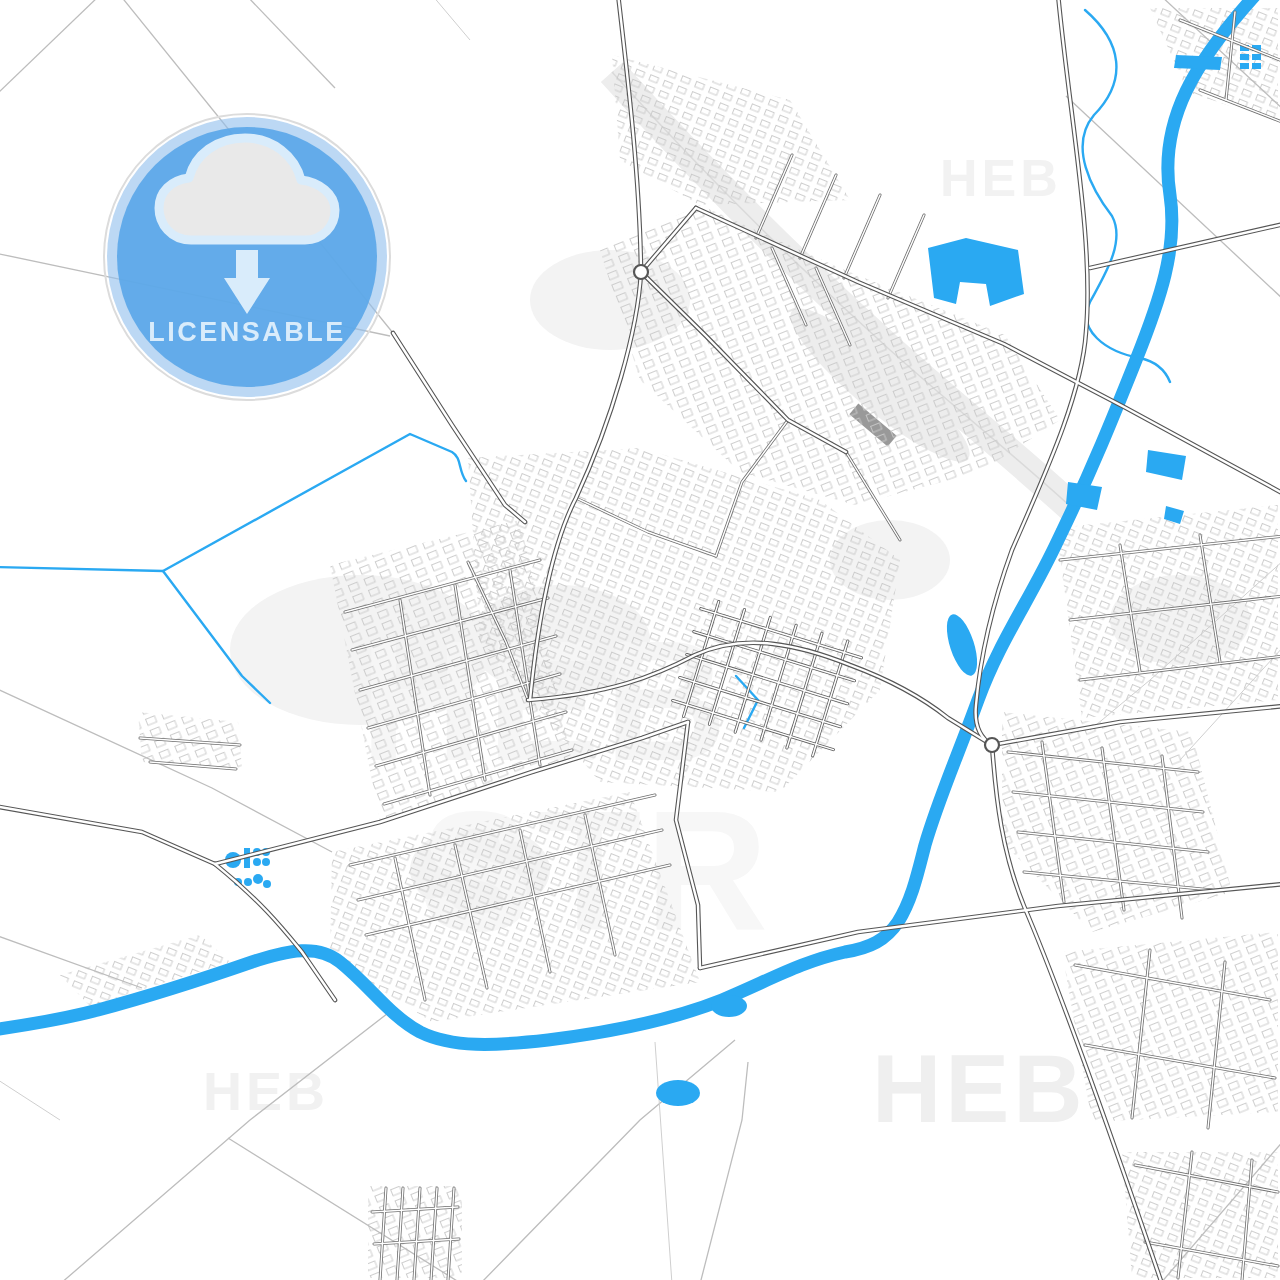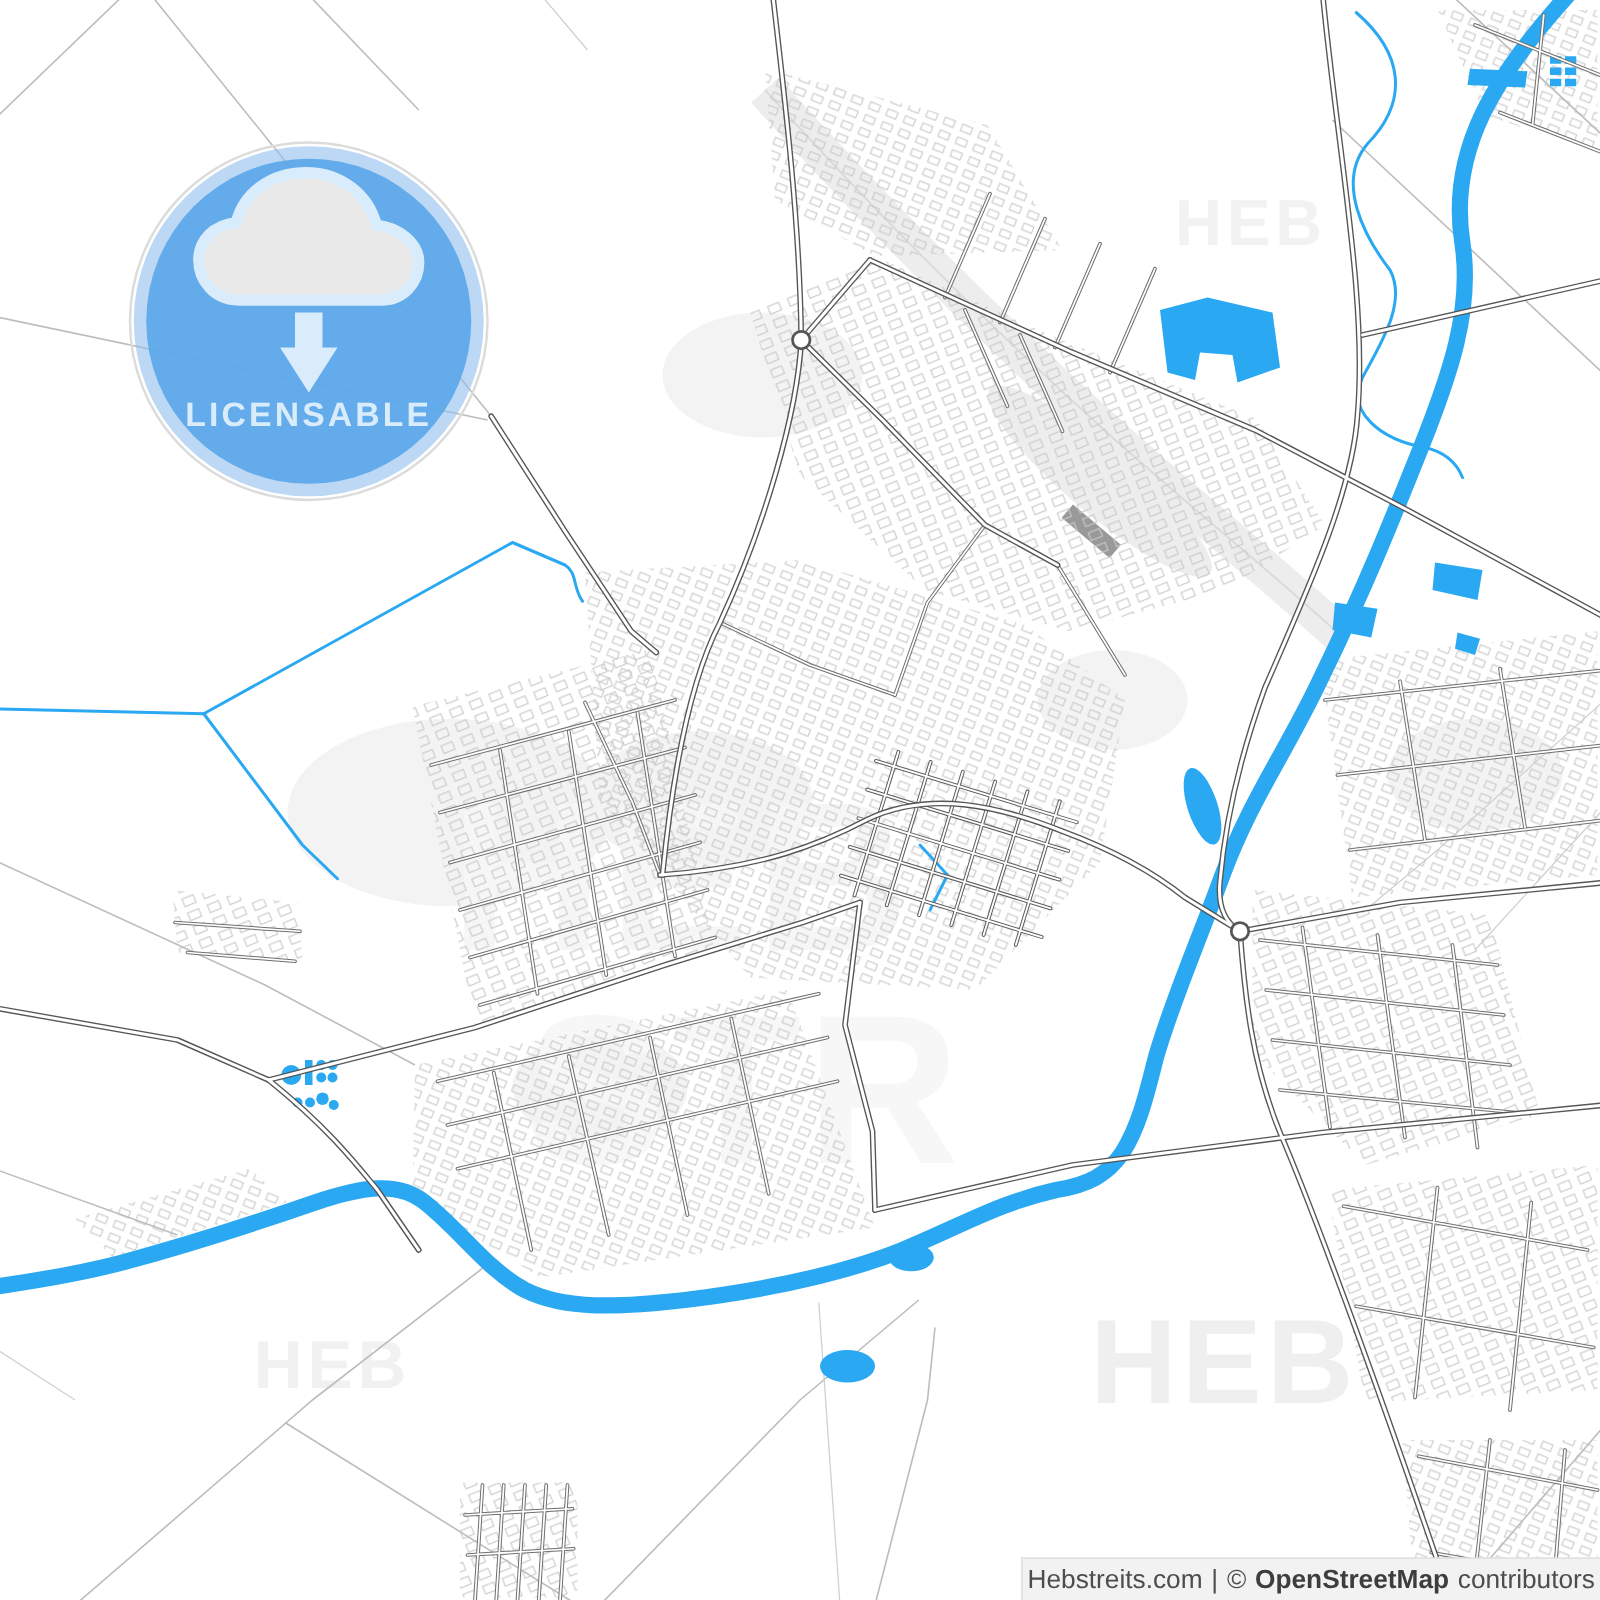--- a/index.html
+++ b/index.html
@@ -249,20 +249,13 @@
     <circle cx="247" cy="257" r="140" opacity="0.6" fill="#8FBEEC"></circle>
     <circle cx="247" cy="257" r="130" opacity="0.92" fill="#5BA7E8"></circle>
     <g transform="translate(5,-2)" fill="#E9E9E9">
       <path stroke-width="9" stroke-linejoin="round" d="M 186,242 C 166,242 154,226 154,210 C 154,194 166,182 184,180 C 190,156 212,140 240,140 C 268,140 290,158 296,182 C 314,184 330,196 330,212 C 330,228 318,242 300,242 Z" stroke="#D9ECFB"></path>
     </g>
     <path d="M 236,250 L 258,250 L 258,278 L 270,278 L 247,314 L 224,278 L 236,278 Z" fill="#D9ECFB"></path>
     <text class="badge-label" x="247" y="341" text-anchor="middle" font-size="27" fill="#D9ECFB">LICENSABLE</text>
   </g>
 </svg>
 
-<div class="attribution">
-  <span>Hebstreits.com</span>
-  <span>|</span>
-  <span>©</span>
-  <span class="osm">OpenStreetMap</span>
-  <span>contributors</span>
 </div>
-</div>
 
 </body></html>

